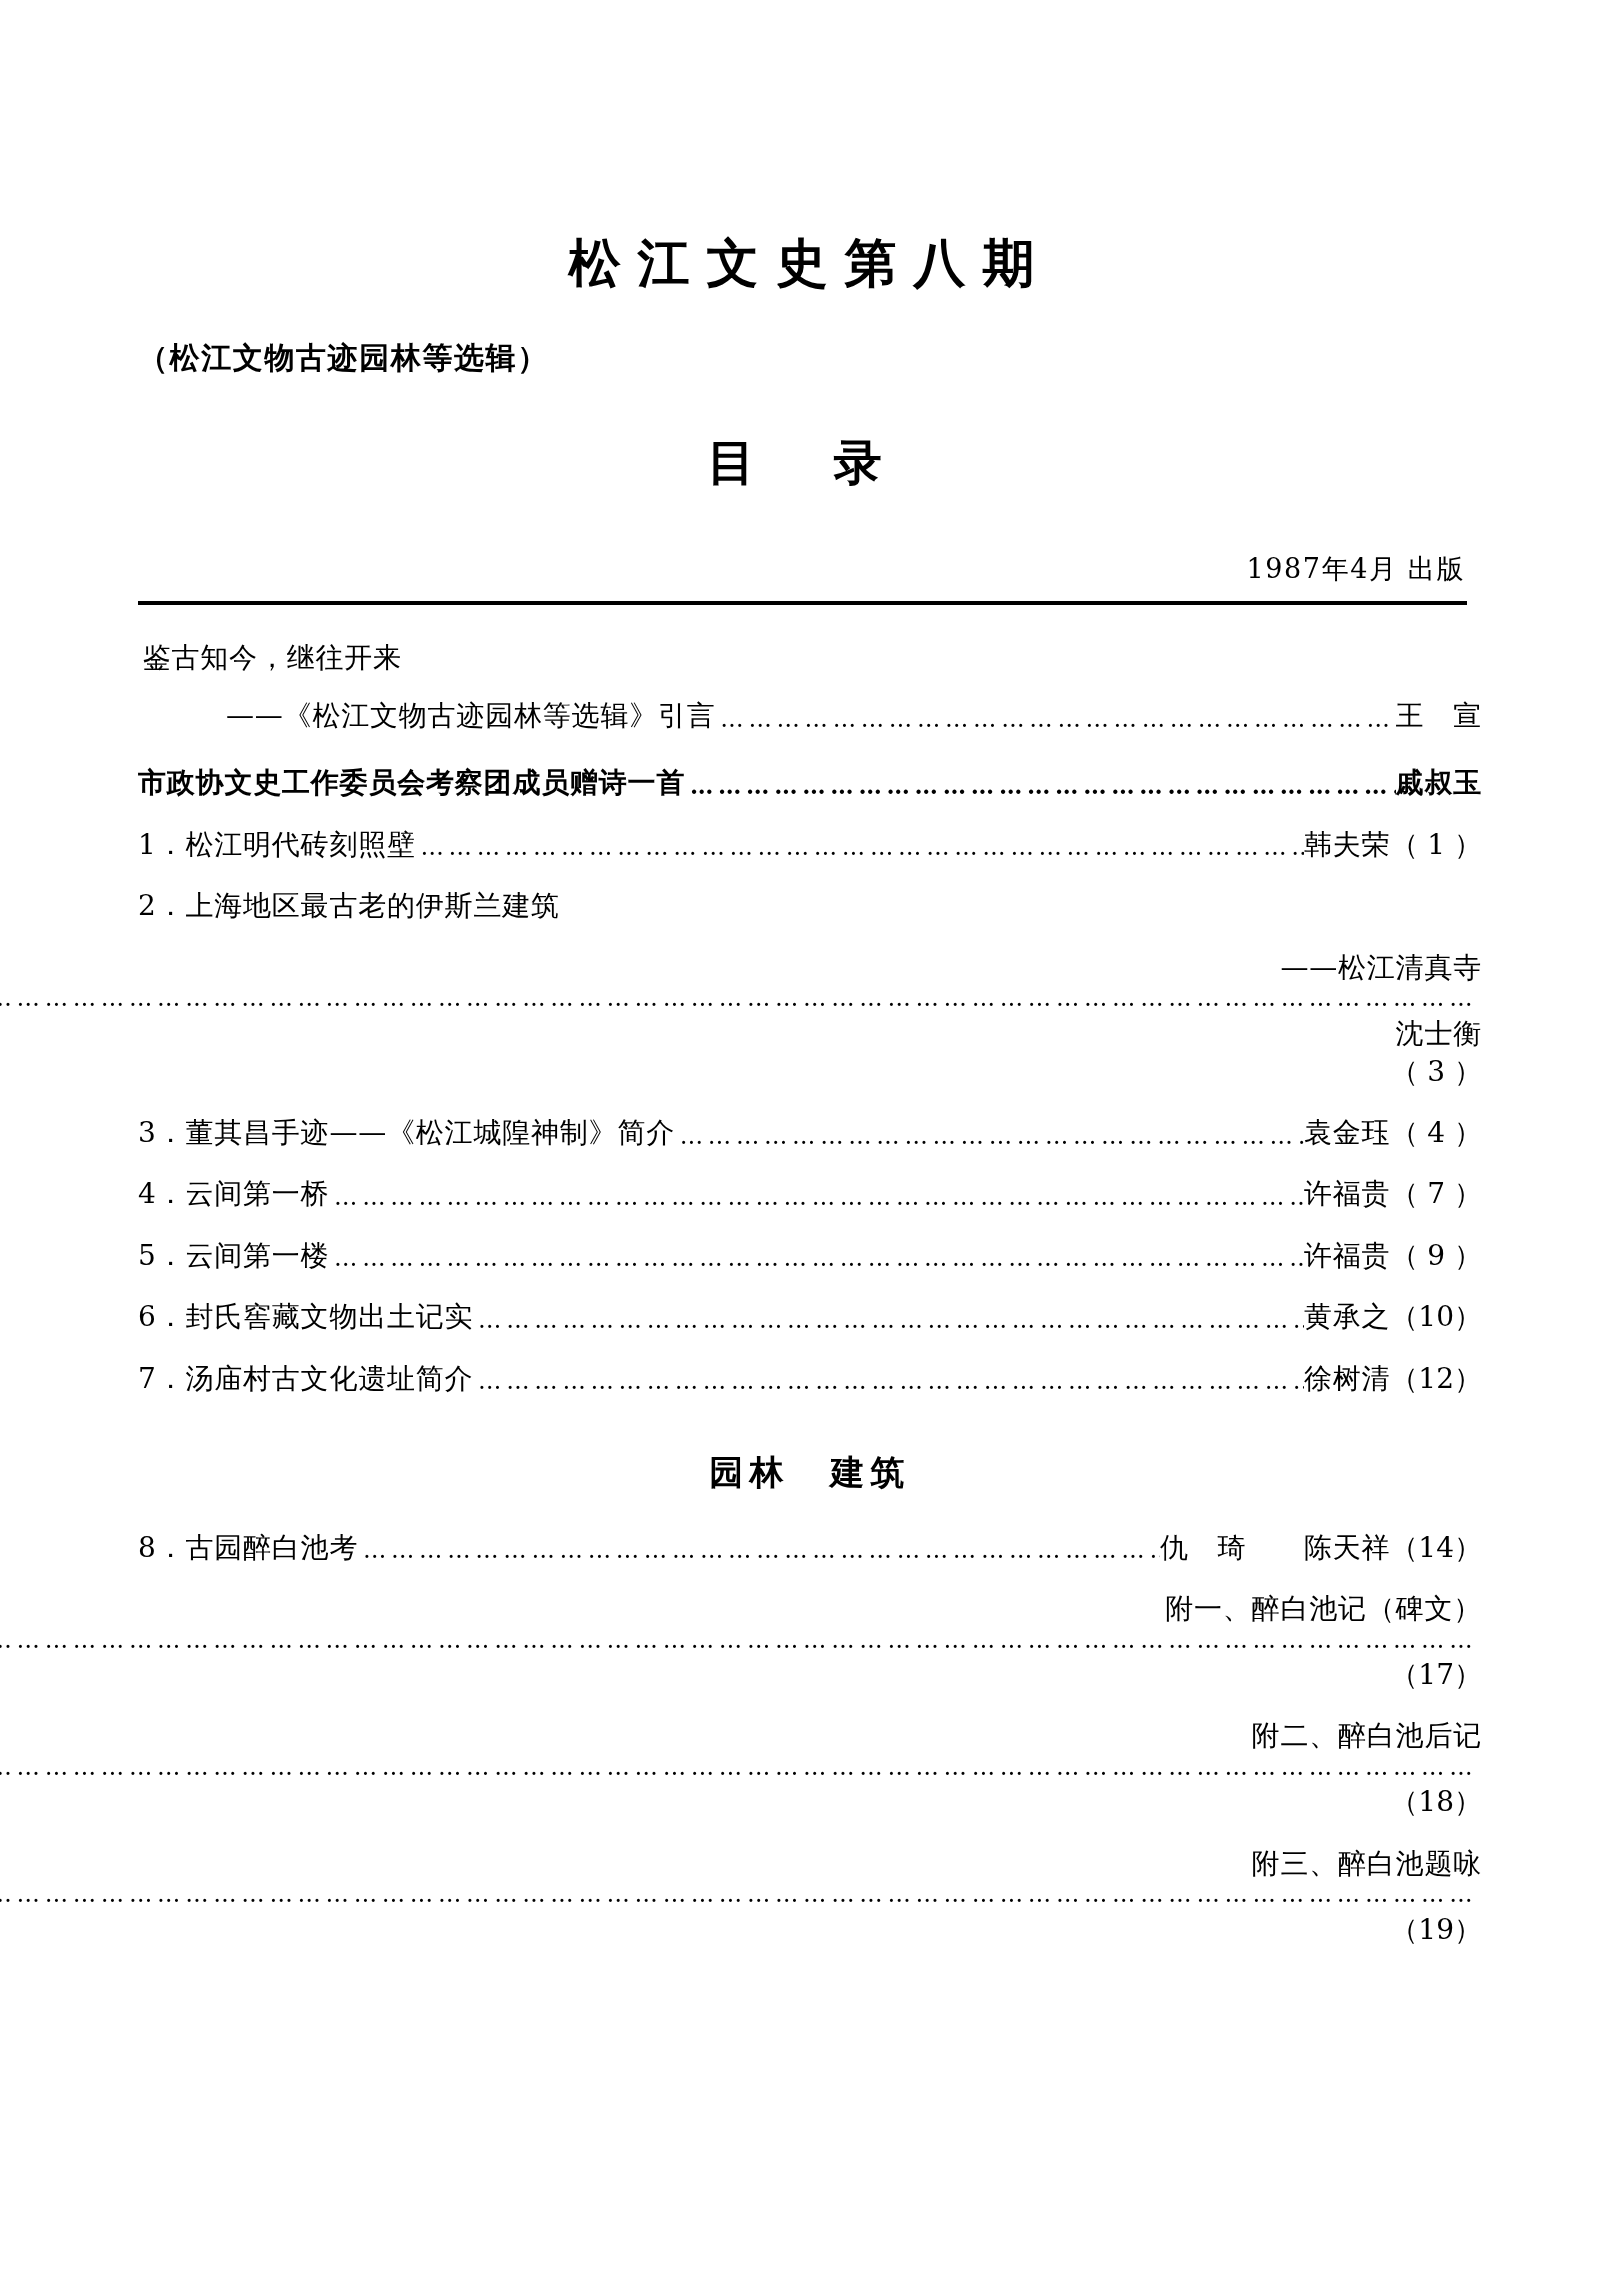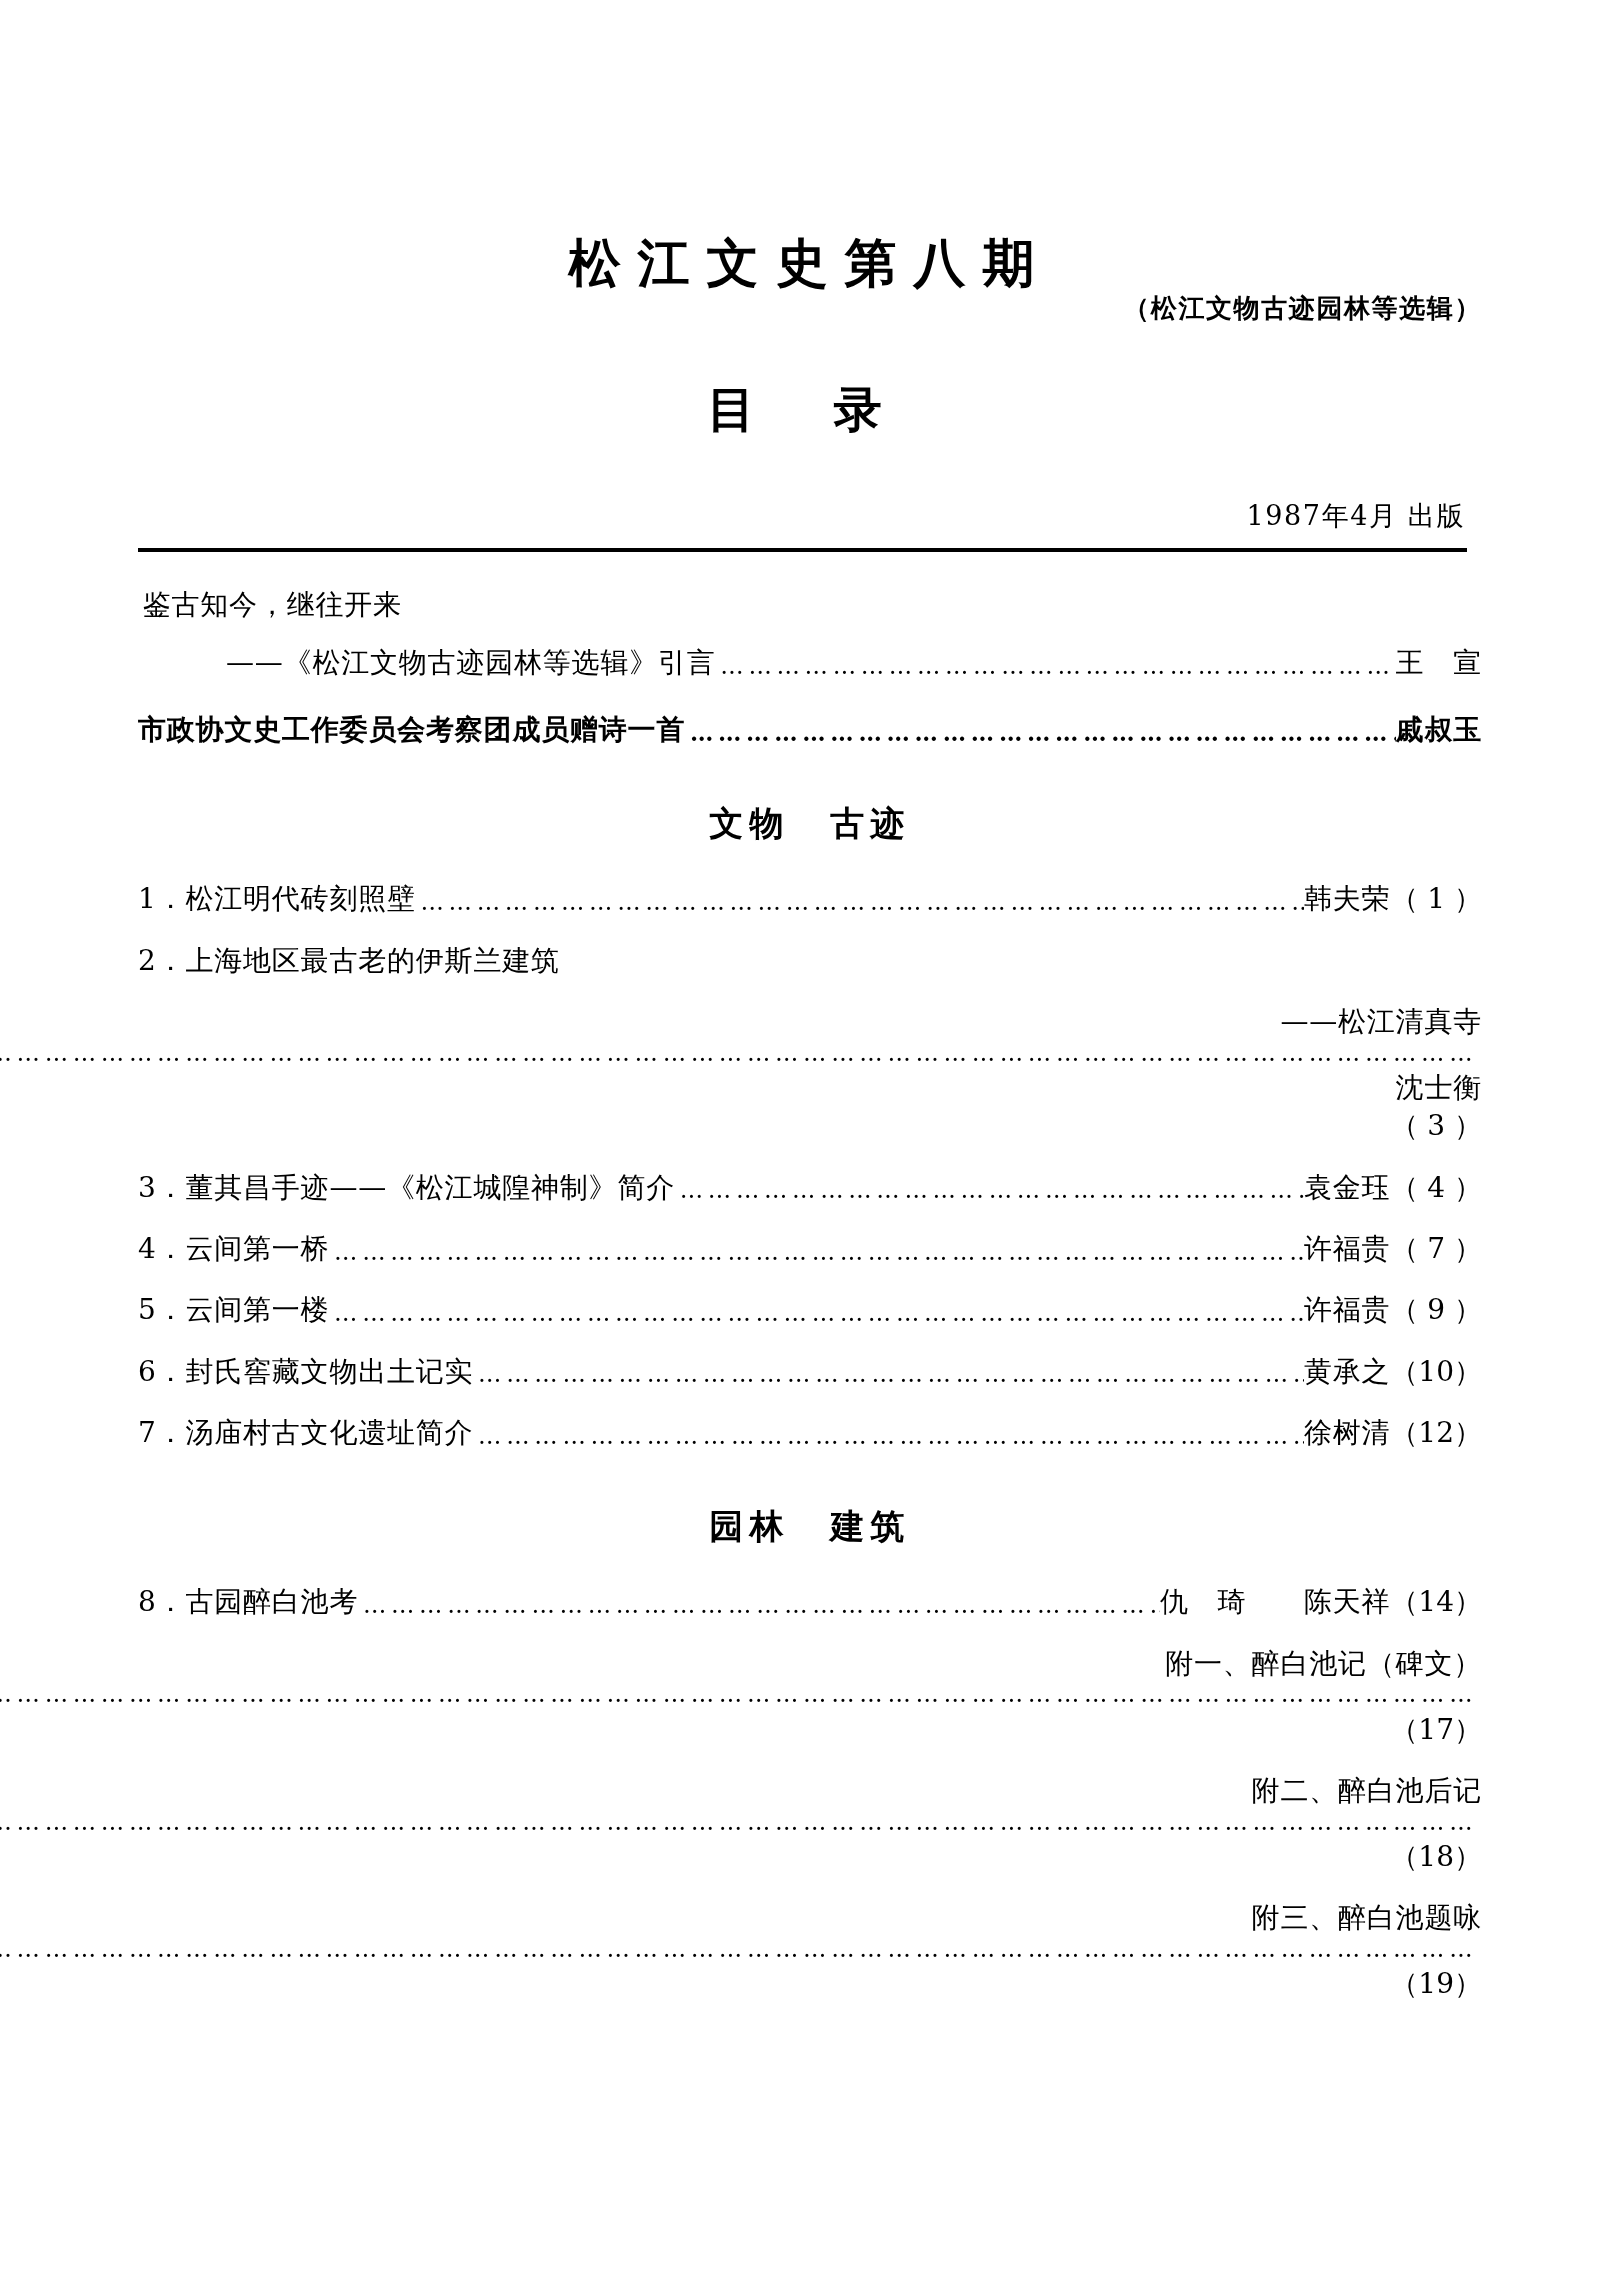--- a/index.html
+++ b/index.html
@@ -33,22 +33,23 @@
   .main-title {
     margin-top: 234px;
     text-align: center;
     font-size: 52px;
     font-weight: bold;
     letter-spacing: 17px;
     font-family: "DejaVu Serif", serif;
     line-height: 1.1;
   }
   .sub-title {
-    text-align: right;
-    font-size: 26px;
+    margin-top: 47px;
+    text-align: left;
+    font-size: 30px;
     font-weight: bold;
     letter-spacing: 1.6px;
   }
   .toc-word {
     margin-top: 52px;
     text-align: center;
     font-size: 48px;
     font-weight: bold;
     letter-spacing: 31px;
   }
@@ -152,21 +153,20 @@
         <span class="eauthor">王　宣</span>
       </div>
 
       <div class="entry bold">
         <span class="etitle">市政协文史工作委员会考察团成员赠诗一首</span>
         <span class="dots">………………………………………………………………………………………………………………………………………………</span>
         <span class="eauthor">戚叔玉</span>
       </div>
     </div>
 
-    <div class="section-head">文物　古迹</div>
     <div class="list-block">
 
       <div class="entry">
         <span class="etitle">1．</span>
         <span class="etitle">松江明代砖刻照壁</span>
         <span class="dots">………………………………………………………………………………………………………………………………………………</span>
         <span class="eauthor">韩夫荣</span>
         <span class="epage">（ 1 ）</span>
       </div>
 

